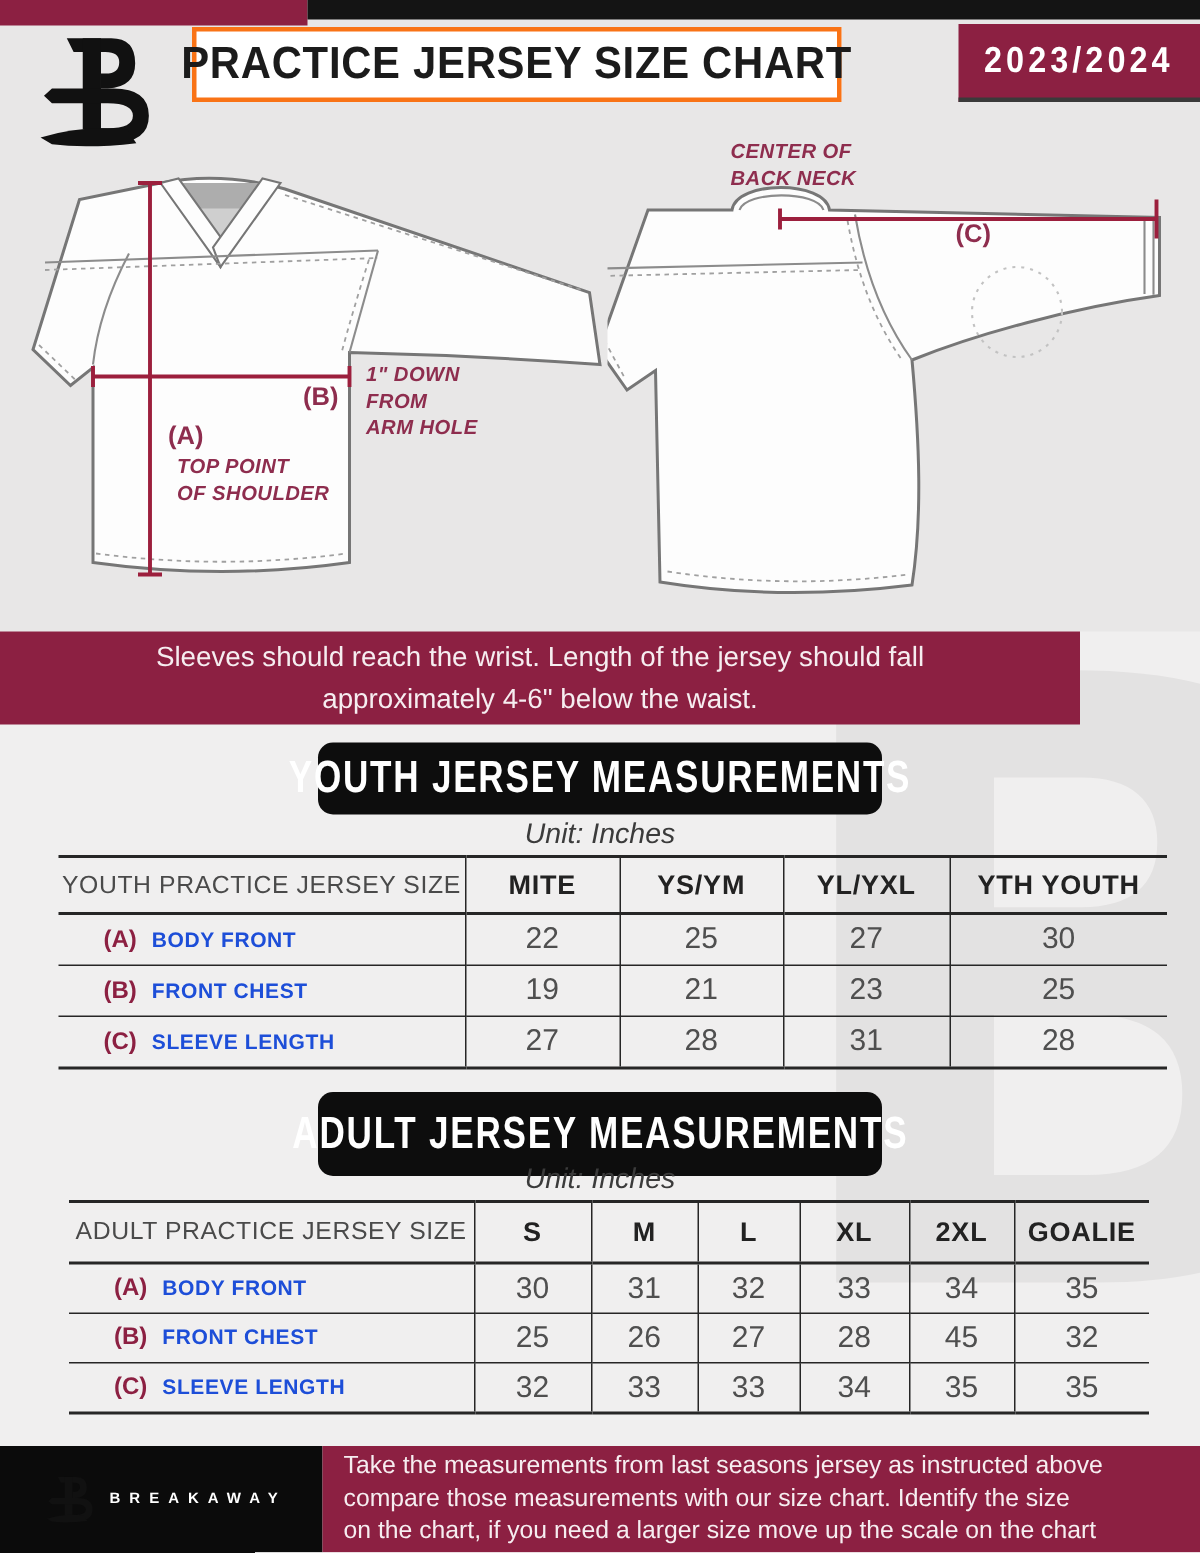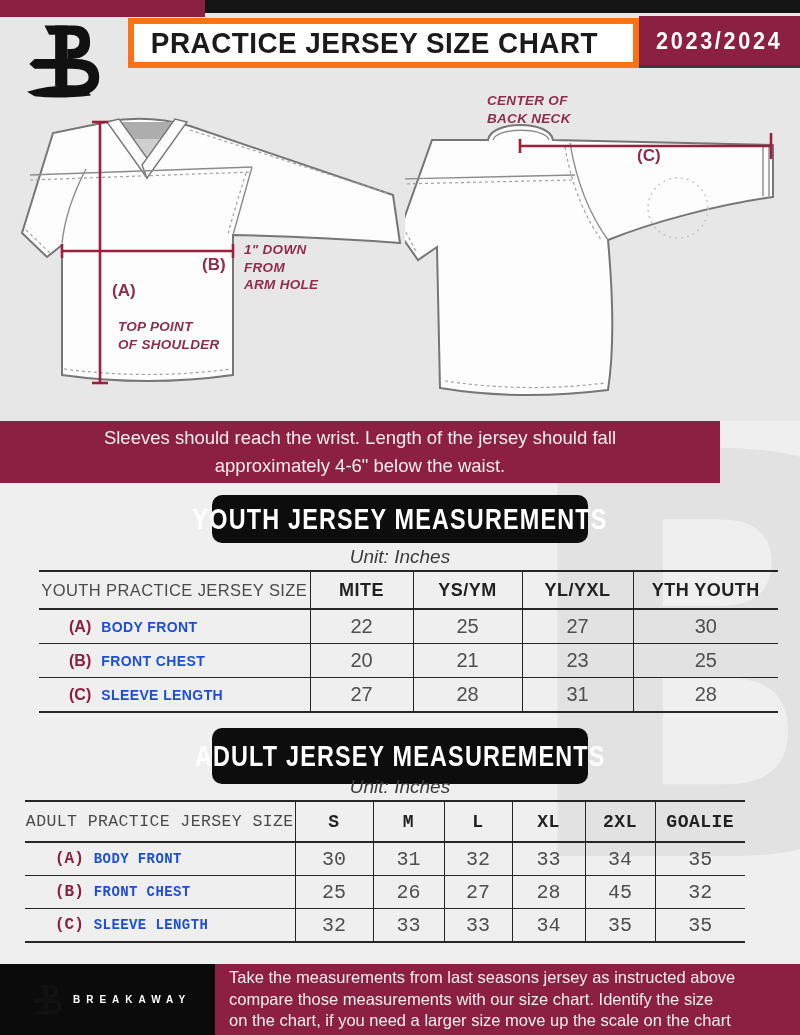--- a/index.html
+++ b/index.html
@@ -10,23 +10,23 @@
   .page{position:relative;width:800px;height:1035px;overflow:hidden;
         background:var(--bg-bottom);font-family:"Liberation Sans",sans-serif;}
   .abs{position:absolute;}
   .bg-top{left:0;top:0;width:800px;height:421px;background:var(--bg-top);}
   .watermark{left:506px;top:452px;font-family:"DejaVu Sans",sans-serif;font-weight:700;
              font-size:560px;line-height:.75;color:#e3e2e2;z-index:0;user-select:none;}
   
   .bar-maroon{left:0;top:0;width:205px;height:17px;background:var(--maroon);}
   .bar-black{left:205px;top:0;width:595px;height:13px;background:var(--dark);}
   .logo{left:24px;top:24px;width:76px;height:76px;}
-  .title-box{left:128px;top:18px;width:511px;height:50px;background:#ffffff;
-             border:6px solid #f97316;box-sizing:border-box;display:flex;
-             align-items:center;justify-content:flex-start;z-index:2;}
+  .title-box{left:128px;top:18px;width:433px;height:50px;background:#ffffff;
+             border:3px solid #f97316;box-sizing:border-box;display:flex;
+             align-items:center;justify-content:center;z-index:2;}
   .title-box span{font-size:30px;font-weight:800;color:#1b1b1b;letter-spacing:.5px;
                   transform:scaleX(.93);white-space:nowrap;}
   .season-box{left:639px;top:16px;width:161px;height:52px;background:var(--maroon);
               border-bottom:3px solid #3a3a3a;box-sizing:border-box;display:flex;
               align-items:center;justify-content:center;z-index:2;}
   .season-box span{font-size:24px;font-weight:700;color:#fff;letter-spacing:3px;
                    transform:scaleX(.9);white-space:nowrap;}
   
   .anno-key{font-weight:800;font-size:17px;color:var(--anno);z-index:2;}
   .anno-text{font-style:italic;font-weight:700;font-size:13.5px;line-height:1.3;
@@ -41,21 +41,21 @@
                   width:376px;z-index:1;}
   .section-banner span{font-size:30px;font-weight:700;letter-spacing:1.5px;
                        transform:scaleX(.78);white-space:nowrap;}
   .banner-youth{top:495px;height:48px;}
   .banner-adult{top:728px;height:56px;}
   .unit{width:800px;text-align:center;font-style:italic;font-size:19px;color:#3b3b3b;z-index:1;}
   .unit-youth{left:0;top:546px;} .unit-adult{left:0;top:776px;}
   
   .size-table{border-collapse:collapse;table-layout:fixed;z-index:1;position:absolute;}
   .t-youth{left:39px;top:570px;width:739px;}
-  .t-adult{left:25px;top:800px;width:720px;font-family:Liberation Mono, monospace;}
+  .t-adult{left:46px;top:800px;width:720px;}
   .size-table th,.size-table td{border:1.6px solid var(--table-line);padding:0;text-align:center;
                                 background:transparent;}
   .size-table thead th{border-top-width:2.6px;border-bottom-width:2.6px;}
   .size-table tr:last-child td{border-bottom-width:2.6px;}
   .size-table th:first-child,.size-table td:first-child{border-left:0;}
   .size-table th:last-child,.size-table td:last-child{border-right:0;}
   .t-youth thead th{height:36px;} .t-youth td{height:33px;}
   .t-adult thead th{height:39px;} .t-adult td{height:32px;}
   th.first{font-weight:400;font-size:16.5px;color:#4a4a4a;letter-spacing:.4px;}
   th.size{font-weight:700;font-size:18px;color:#222;letter-spacing:.5px;}
@@ -145,21 +145,21 @@
     </g>
     <circle cx="273" cy="113" r="30" fill="none" stroke="#c2c2c2" stroke-width="1.4" stroke-dasharray="2 4"></circle>
     <g stroke="#9c1f3d" stroke-width="2.6" fill="none">
       <path d="M115 51 L366 51"></path>
       <path d="M115 44 L115 58"></path>
       <path d="M366 38 L366 64"></path>
     </g>
   </svg>
 
   <div class="abs anno-key" style="left:112px;top:281px;">(A)</div>
-  <div class="abs anno-text" style="left:118px;top:318px;">TOP POINT
+  <div class="abs anno-text" style="left:118px;top:302px;">TOP POINT
 OF SHOULDER</div>
   <div class="abs anno-key" style="left:202px;top:255px;">(B)</div>
   <div class="abs anno-text" style="left:244px;top:241px;">1" DOWN
 FROM
 ARM HOLE</div>
   <div class="abs anno-key" style="left:637px;top:146px;">(C)</div>
   <div class="abs anno-text" style="left:487px;top:92px;">CENTER OF
 BACK NECK</div>
 
   <div class="abs notice">
@@ -192,21 +192,21 @@
     <tbody>
       <tr>
         <td class="rowlabel"><span class="key">(A)</span><span class="lbl">BODY FRONT</span></td>
         <td class="val">22</td>
         <td class="val">25</td>
         <td class="val">27</td>
         <td class="val">30</td>
       </tr>
       <tr>
         <td class="rowlabel"><span class="key">(B)</span><span class="lbl">FRONT CHEST</span></td>
-        <td class="val">20</td>
+        <td class="val">19</td>
         <td class="val">21</td>
         <td class="val">23</td>
         <td class="val">25</td>
       </tr>
       <tr>
         <td class="rowlabel"><span class="key">(C)</span><span class="lbl">SLEEVE LENGTH</span></td>
         <td class="val">27</td>
         <td class="val">28</td>
         <td class="val">31</td>
         <td class="val">28</td>

